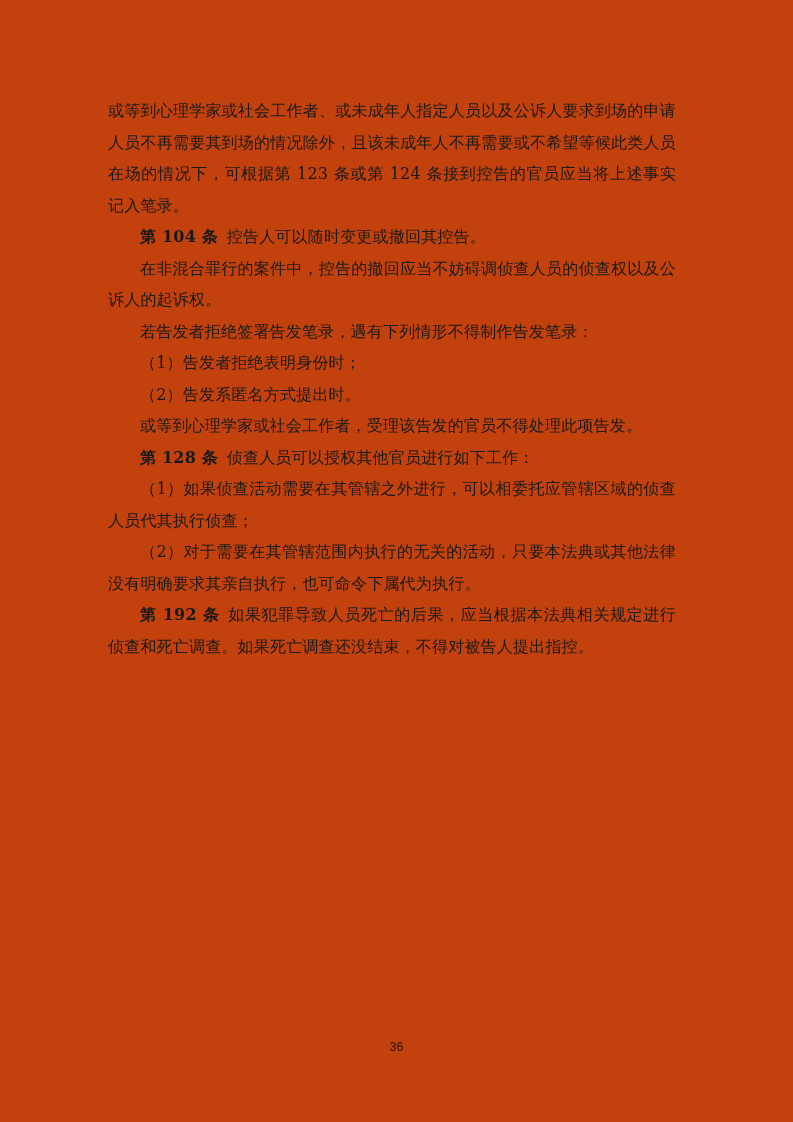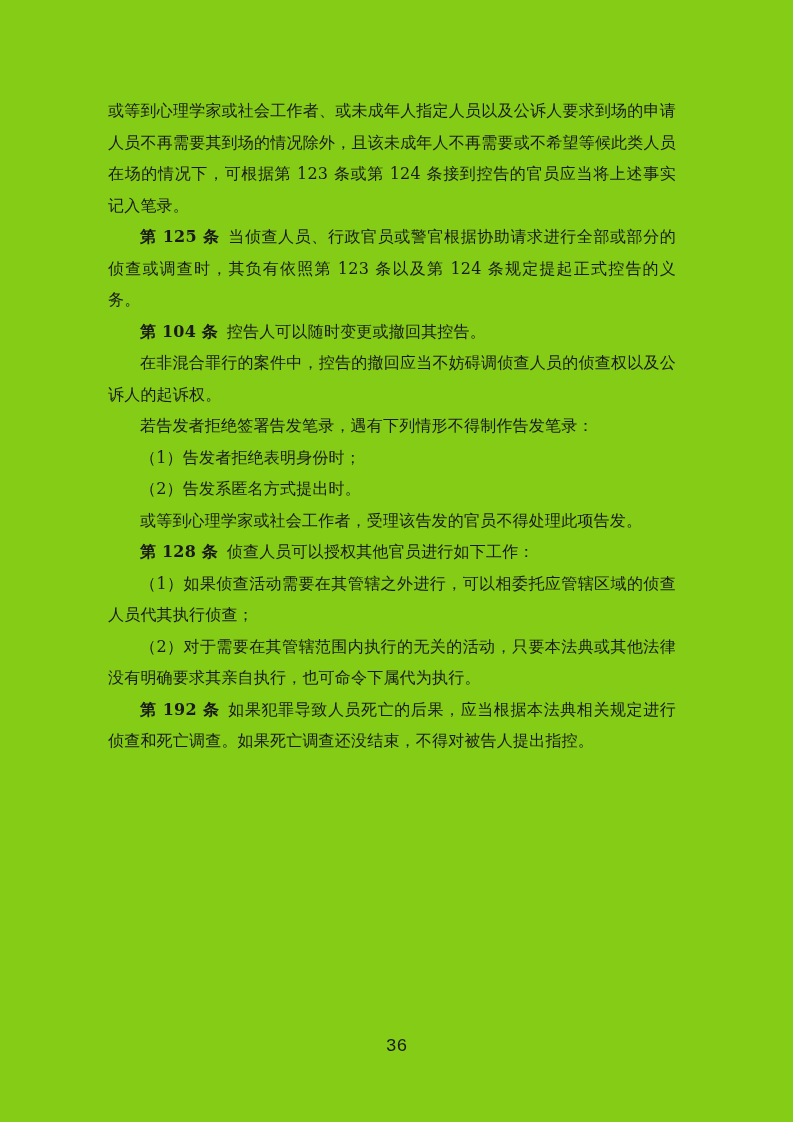--- a/index.html
+++ b/index.html
@@ -4,21 +4,21 @@
 <style>
   html, body {
     margin: 0;
     padding: 0;
     background: #ffffff;
   }
   .page {
     position: relative;
     width: 793px;
     height: 1122px;
-    background: #84cc16;
+    background: #c2410c;
     overflow: hidden;
     font-family: "DejaVu Serif", "Liberation Serif", serif;
     color: #1a1a1a;
   }
   .content {
     position: absolute;
     top: 95px;
     left: 108px;
     width: 568px;
   }
@@ -39,36 +39,35 @@
     margin-right: 0.55em;
   }
   .footer {
     position: absolute;
     top: 1036px;
     left: 0;
     width: 793px;
     text-align: center;
   }
   .page-number {
-    font-family: Liberation Mono, monospace;
-    font-size: 18px;
+    font-family: Liberation Sans, sans-serif;
+    font-size: 12px;
     line-height: 16px;
     color: #1a1a1a;
   }
 </style>
 </head>
 <body>
 
 <div class="page">
 
   <div class="content">
 
     <p class="para"><span>或等到心理学家或社会工作者、或未成年人指定人员以及公诉人要求到场的申请人员不再需要其到场的情况除外，且该未成年人不再需要或不希望等候此类人员在场的情况下，可根据第 123 条或第 124 条接到控告的官员应当将上述事实记入笔录。</span></p>
 
-    <p class="para indent"><b class="lead">第 125 条</b><span>当侦查人员、行政官员或警官根据协助请求进行全部或部分的侦查或调查时，其负有依照第 123 条以及第 124 条规定提起正式控告的义务。</span></p>
 
     <p class="para indent"><b class="lead">第 104 条</b><span>控告人可以随时变更或撤回其控告。</span></p>
 
     <p class="para indent"><span>在非混合罪行的案件中，控告的撤回应当不妨碍调侦查人员的侦查权以及公诉人的起诉权。</span></p>
 
 
     <p class="para indent"><span>若告发者拒绝签署告发笔录，遇有下列情形不得制作告发笔录：</span></p>
 
     <p class="para indent"><span>（1）告发者拒绝表明身份时；</span></p>
 

